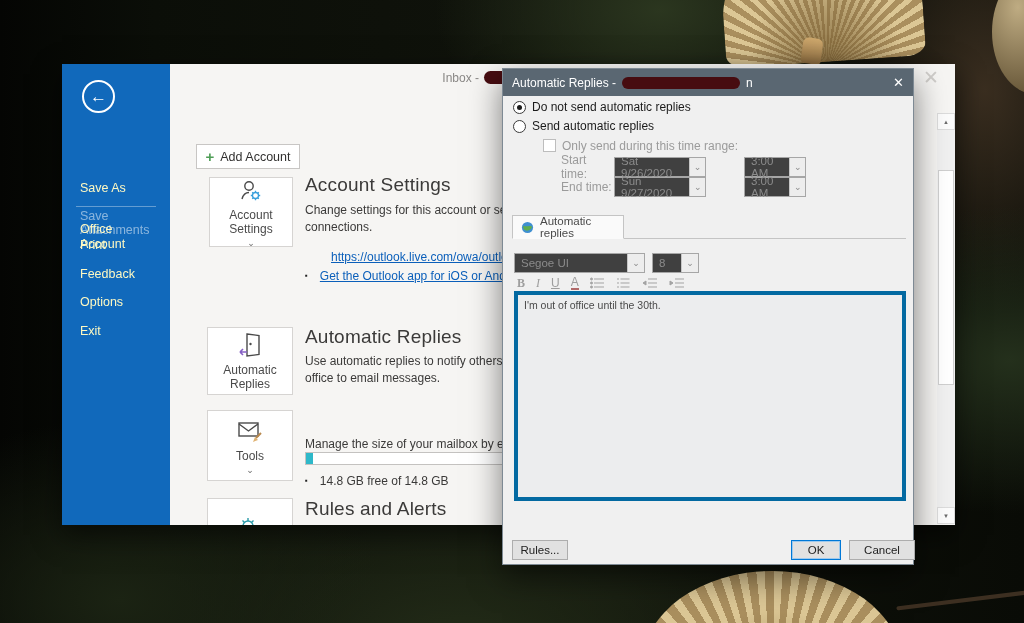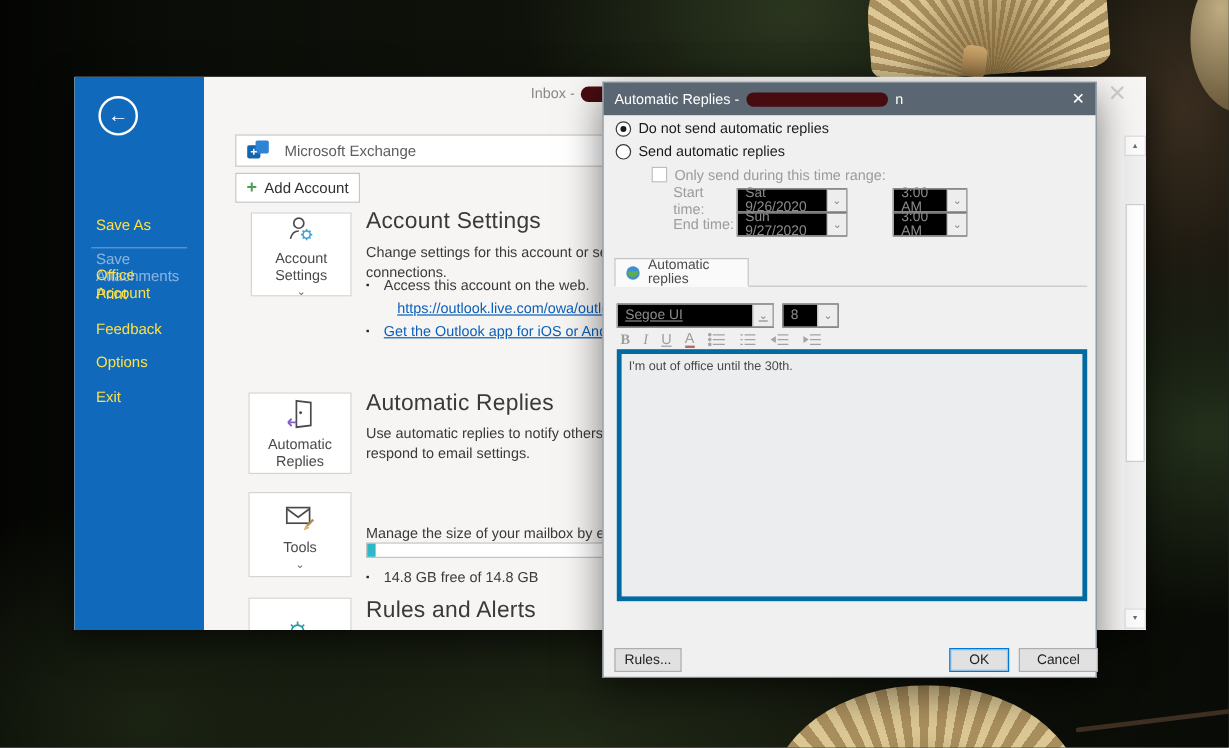--- a/index.html
+++ b/index.html
@@ -29,30 +29,30 @@
   .m-corner { position:absolute; left:992px; top:-30px; width:86px; height:124px; border-radius:50%;
     background:radial-gradient(ellipse at 30% 30%, #ccb88c, #6b5a3a 72%); opacity:.92; }
   .m-bottom { left:642px; top:571px; width:260px; height:152px; }
   .branch { position:absolute; left:896px; top:598px; width:140px; height:4px;
     background:#4a3828; border-radius:2px; transform:rotate(-7deg); opacity:.8; }
 
   
   .window { position:absolute; left:62px; top:64px; width:893px; height:461px;
     background:#f6f5f3; box-shadow:0 10px 26px rgba(0,0,0,.55); overflow:hidden; }
   .window-title { position:absolute; left:300px; top:7px; width:180px; display:flex;
-    align-items:flex-end; justify-content:flex-end; gap:5px; font-size:12px; color:#8a8886; }
+    align-items:flex-start; justify-content:flex-end; gap:5px; font-size:12px; color:#8a8886; }
   .redaction { display:inline-block; background:#470c10; border-radius:7px; }
   .title-blob { width:58px; height:13px; }
   .ghost-close { position:absolute; right:16px; top:2px; font-size:19px; color:#cfcdca; }
 
   
   .sidebar { position:absolute; left:0; top:0; width:108px; height:100%; background:#1169bb; }
   .back-btn { position:absolute; left:20px; top:16px; width:33px; height:33px; border:2px solid #fff;
     border-radius:50%; color:#fff; display:flex; align-items:center; justify-content:center; font-size:17px; }
-  .side-item { position:absolute; left:18px; color:#fde047; font-size:12.5px; cursor:default; }
+  .side-item { position:absolute; left:18px; color:#fef9c3; font-size:12.5px; cursor:default; }
   .side-item.dim { color:rgba(255,255,255,.5); }
   .side-item.two-line { width:62px; line-height:15px; }
   .side-divider { position:absolute; left:14px; width:80px; top:142px; height:1px; background:rgba(255,255,255,.35); }
 
   
   .account-combo { position:absolute; left:134px; top:48px; width:566px; height:27px; background:#fff;
     border:1px solid #c8c6c4; display:flex; align-items:center; gap:12px; padding:0 8px; font-size:12.5px; color:#605e5c; }
   .add-account { position:absolute; left:134px; top:80px; width:104px; height:25px; background:#fff;
     border:1px solid #c8c6c4; display:flex; align-items:center; justify-content:center; gap:6px;
     font-size:12.5px; color:#323130; }
@@ -88,33 +88,33 @@
   .dialog-close { margin-left:auto; color:#fff; font-size:13px; }
 
   .radio-row { position:absolute; left:10px; display:flex; align-items:center; gap:6px; font-size:12px; color:#1b1b1b; }
   .radio { width:13px; height:13px; border:1px solid #3a3a3a; border-radius:50%; background:#fff; position:relative; flex:none; }
   .radio.checked::after { content:""; position:absolute; inset:3px; background:#1b1b1b; border-radius:50%; }
   .check-row { position:absolute; left:40px; display:flex; gap:6px; font-size:12px; color:#9b9b9b; }
   .checkbox { width:13px; height:13px; border:1px solid #bdbdbd; background:#fff; flex:none; }
 
   .time-row { position:absolute; left:58px; display:flex; align-items:center; font-size:12px; color:#9b9b9b; }
   .time-row .tlabel { width:53px; }
-  .combo { height:20px; background:#000000; border:1px solid #a6a6a6; display:flex; align-items:center;
+  .combo { height:20px; background:#404040; border:1px solid #a6a6a6; display:flex; align-items:center;
     font-size:11.5px; color:#8b8b8b; padding-left:6px; }
   .combo .chev { margin-left:auto; width:17px; align-self:stretch; border-left:1px solid #c6c6c6;
     background:#ededed; display:flex; align-items:center; justify-content:center; font-size:9px; color:#8a8a8a; }
   .combo.date { width:92px; } .combo.time { width:62px; margin-left:38px; }
 
   .reply-once { position:absolute; left:9px; top:130px; font-size:11.5px; color:#9b9b9b; }
 
   .tab-strip { position:absolute; left:9px; top:146px; width:394px; height:24px; border-bottom:1px solid #c4c4c4; }
   .tab { position:absolute; left:0; top:0; width:112px; height:24px; background:#fafafa; border:1px solid #c4c4c4;
     border-bottom:1px solid #fafafa; display:flex; align-items:center; gap:6px; padding:0 8px; font-size:11.5px; color:#4a4a4a; }
 
-  .font-combo { position:absolute; left:11px; top:184px; width:131px;text-decoration:underline; }
+  .font-combo { position:absolute; left:11px; top:184px; width:131px; }
   .size-combo { position:absolute; left:149px; top:184px; width:47px; }
 
   .fmt-toolbar { position:absolute; left:14px; top:205px; height:18px; display:flex; gap:11px; align-items:center; color:#9e9e9e; font-size:12px; }
   .fmt-b { font-weight:bold; font-family:"Liberation Serif", serif; }
   .fmt-i { font-style:italic; font-family:"Liberation Serif", serif; }
   .fmt-u { text-decoration:underline; }
   .fmt-a { border-bottom:2px solid #b06a6a; line-height:11px; }
   .fmt-svg { display:flex; align-items:center; }
 
   .message-box { position:absolute; left:11px; top:222px; width:392px; height:210px; background:#ecedee;
@@ -152,30 +152,20 @@
     <div class="side-item" style="top:117px">Save As</div>
     <div class="side-item dim" style="top:145px">Save Attachments</div>
     <div class="side-item" style="top:174px">Print</div>
     <div class="side-divider"></div>
     <div class="side-item two-line" style="top:158px">Office Account</div>
     <div class="side-item" style="top:203px">Feedback</div>
     <div class="side-item" style="top:231px">Options</div>
     <div class="side-item" style="top:260px">Exit</div>
   </div>
 
-  <div class="account-combo">
-    <span style="display:flex">
-      <svg width="20" height="20" viewBox="0 0 20 20">
-          <rect x="1" y="5" width="11" height="11" rx="1.5" fill="#1266ae"></rect>
-          <rect x="8" y="1" width="11" height="11" rx="1.5" fill="#2f83d4"></rect>
-          <path d="M4 10.5h5M6.5 8v5" stroke="#fff" stroke-width="1.3" fill="none"></path>
-        </svg>
-    </span>
-    <span>Microsoft Exchange</span>
-  </div>
   <div class="add-account">
     <span class="plus">+</span>
     <span>Add Account</span>
   </div>
 
   <div class="big-btn" style="left:147px;top:113px;width:84px;height:70px">
     <span style="display:flex">
       <svg width="26" height="26" viewBox="0 0 26 26">
           <circle cx="11" cy="8" r="4.2" fill="none" stroke="#4a4a4a" stroke-width="1.4"></circle>
           <path d="M4 21c1.2-4.5 4-6.5 7-6.5" fill="none" stroke="#4a4a4a" stroke-width="1.4"></path>
@@ -186,44 +176,41 @@
         </svg>
     </span>
     <span class="lbl" style="width:60px">Account Settings</span>
     <span class="chev-sm">⌄</span>
   </div>
   <div class="section-heading" style="left:243px;top:110px">Account Settings</div>
   <div class="section-desc" style="left:243px;top:138px">
     <span>Change settings for this account or set up m</span><br>
     <span>connections.</span>
   </div>
-  <div class="bullet-row" style="left:243px;top:167px">
-    <span class="sq">▪</span><span>Access this account on the web.</span>
-  </div>
   <div class="bullet-row" style="left:269px;top:186px">
     <span class="link">https://outlook.live.com/owa/outlook.c</span>
   </div>
   <div class="bullet-row" style="left:243px;top:205px">
     <span class="sq">▪</span><span class="link">Get the Outlook app for iOS or Androi</span>
   </div>
 
   <div class="big-btn" style="left:145px;top:263px;width:86px;height:68px">
     <span style="display:flex">
       <svg width="26" height="28" viewBox="0 0 26 28">
           <path d="M10 3l12 1.5v19L10 25z" fill="none" stroke="#4a4a4a" stroke-width="1.4"></path>
           <circle cx="13.5" cy="13" r="1.2" fill="#4a4a4a"></circle>
           <path d="M3 21h7M3 21l3-3M3 21l3 3" stroke="#8661c5" stroke-width="1.6" fill="none"></path>
         </svg>
     </span>
     <span class="lbl" style="width:62px">Automatic Replies</span>
   </div>
   <div class="section-heading" style="left:243px;top:262px">Automatic Replies</div>
   <div class="section-desc" style="left:243px;top:289px">
     <span>Use automatic replies to notify others that y</span><br>
-    <span>respond to email settings.</span>
+    <span>office to email messages.</span>
   </div>
 
   <div class="big-btn" style="left:145px;top:346px;width:86px;height:71px">
     <span style="display:flex">
       <svg width="30" height="26" viewBox="0 0 30 26">
           <rect x="4" y="4" width="19" height="13" fill="none" stroke="#4a4a4a" stroke-width="1.4"></rect>
           <path d="M4 5l9.5 7L23 5" fill="none" stroke="#4a4a4a" stroke-width="1.4"></path>
           <path d="M21 19l5-5" stroke="#b98a4e" stroke-width="2" fill="none"></path>
           <path d="M18 23l5-2-3-3z" fill="#e0b271"></path>
         </svg>

